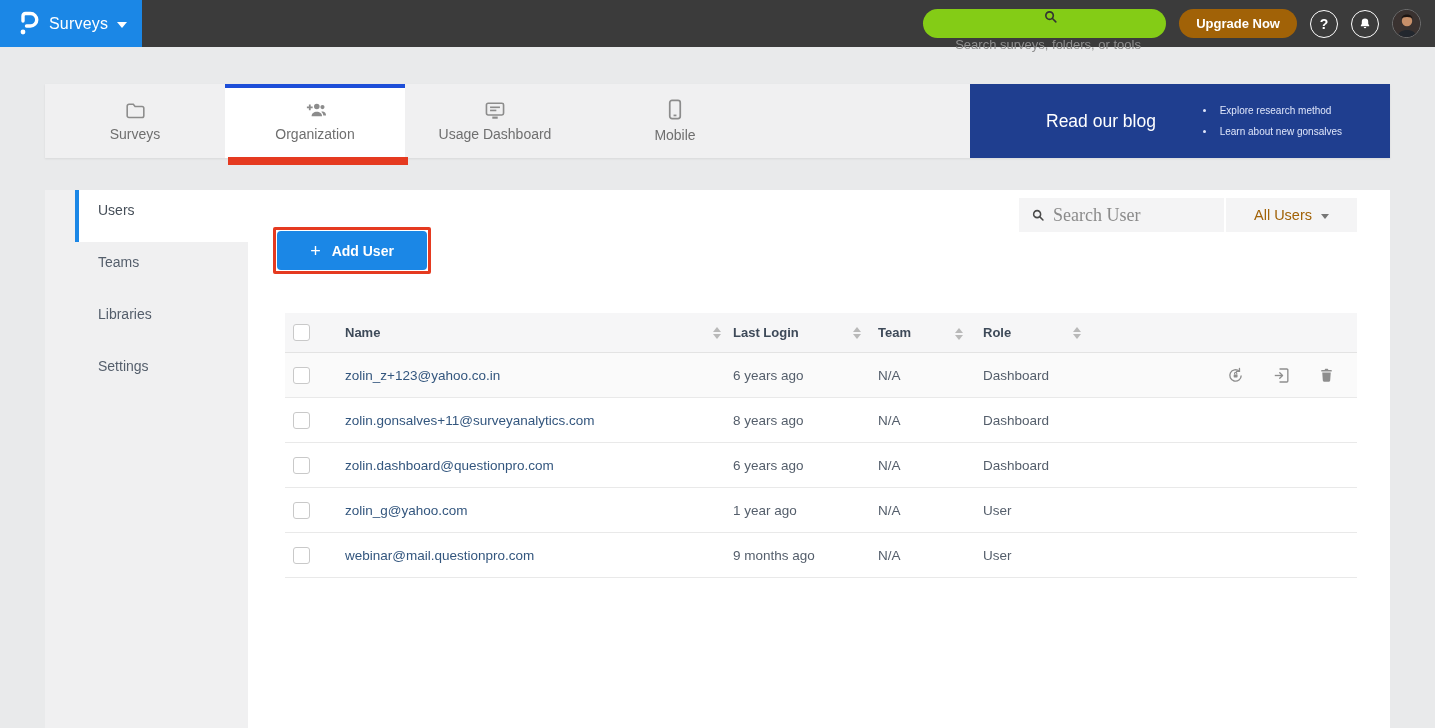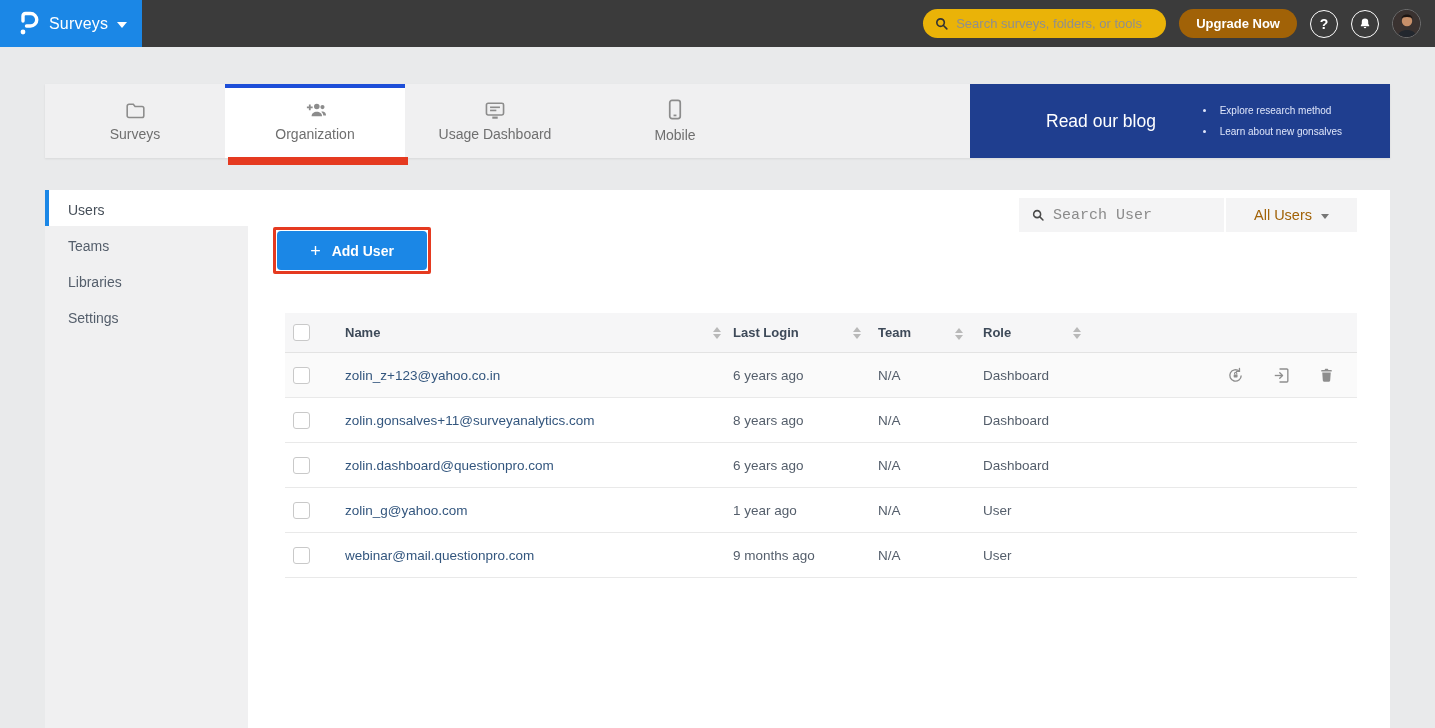--- a/index.html
+++ b/index.html
@@ -5,21 +5,21 @@
   * { margin:0; padding:0; box-sizing:border-box; }
   html,body { width:1435px; height:728px; overflow:hidden; }
   body { font-family:"Liberation Sans","DejaVu Sans",sans-serif; background:#e9eaeb; position:relative; }
 
   
   .topbar { position:absolute; top:0; left:0; width:1435px; height:47px; background:#3b3b3b; display:flex; align-items:center; }
   .brand { width:142px; height:47px; background:#1b87e6; display:flex; align-items:center; padding-left:17px; gap:9px; cursor:pointer; }
   .brand-label { color:#fff; font-size:16px; font-weight:500; letter-spacing:.2px; }
   .caret-down-w { width:0; height:0; border-left:5px solid transparent; border-right:5px solid transparent; border-top:6px solid #fff; margin-top:2px; }
   .topbar-right { margin-left:auto; display:flex; align-items:center; gap:13px; padding-right:14px; }
-  .search-pill { width:243px; height:29px; background:#eab308; border-radius:15px; display:flex; align-items:center; padding-left:11px; gap:7px; }
+  .search-pill { width:243px; height:29px; background:#84cc16; border-radius:15px; display:flex; align-items:center; padding-left:11px; gap:13px;flex-direction:column; }
   .search-pill input { border:none; outline:none; background:transparent; font-family:inherit; font-size:13px; color:#555; width:190px; }
   .search-pill input::placeholder { color:#8f8f8f; }
   .upgrade-btn { height:29px; border:none; border-radius:15px; background:#a16207; color:#fff; font-family:inherit; font-size:13px; font-weight:bold; padding:0 17px; cursor:pointer; }
   .circle-btn { width:28px; height:28px; border-radius:50%; border:1.5px solid #fff; color:#fff; display:flex; align-items:center; justify-content:center; font-size:14px; font-weight:bold; cursor:pointer; }
   .avatar { width:29px; height:29px; border-radius:50%; overflow:hidden; border:1px solid #777; cursor:pointer; background:#2a2a2e; }
 
   
   .tabstrip { position:absolute; left:45px; top:84px; width:1345px; height:74px; background:#f0f0f1; box-shadow:0 1px 2px rgba(0,0,0,.08); }
   .tabs { position:absolute; left:0; top:0; bottom:0; display:flex; }
   .tab { width:180px; height:74px; display:flex; flex-direction:column; align-items:center; justify-content:center; gap:7px; cursor:pointer; color:#8c8c8c; }
@@ -27,28 +27,28 @@
   .tab.active { background:#fff; border-top:4px solid #1d4ed8; padding-bottom:3px; }
   .annotation-underline { position:absolute; left:183px; top:73px; width:180px; height:8px; background:#e53a20; }
   .blog-panel { position:absolute; right:0; top:0; width:420px; height:74px; background:#1f3e8f; display:flex; align-items:center; }
   .blog-title { color:#fff; font-size:17.5px; margin-left:76px; }
   .blog-bullets { margin-left:auto; margin-right:48px; list-style:disc; color:#dfe6fb; font-size:10px; line-height:21px; padding-left:14px; }
   .blog-bullets li { padding-left:4px; }
 
   
   .card { position:absolute; left:45px; top:190px; width:1345px; height:538px; background:#fff; }
   .sidebar { position:absolute; left:0; top:0; bottom:0; width:203px; background:#f0f0f1; }
-  .side-item { height:36px; line-height:40px; padding-left:23px; font-size:14px; color:#545e6b; cursor:pointer; }
+  .side-item { height:52px; line-height:40px; padding-left:23px; font-size:14px; color:#545e6b; cursor:pointer;margin-left:30px; }
   .side-item.active { background:#fff; border-left:4px solid #1b87e6; padding-left:19px; color:#454e58; }
   .main { position:absolute; left:203px; right:0; top:0; bottom:0; }
 
   
   .filter-bar { position:absolute; top:8px; right:33px; display:flex; gap:2px; }
   .search-user { width:205px; height:34px; background:#f4f4f5; display:flex; align-items:center; padding-left:12px; gap:8px; color:#4a4a4a; }
-  .search-user input { border:none; outline:none; background:transparent; font-family:Liberation Mono, monospace; font-size:15px; color:#666; width:150px; }
+  .search-user input { border:none; outline:none; background:transparent; font-family:Liberation Serif, serif; font-size:18px; color:#666; width:150px; }
   .search-user input::placeholder { color:#8b8b8b; }
   .all-users { width:131px; height:34px; background:#f4f4f5; display:flex; align-items:center; justify-content:center; gap:9px; font-size:14.5px; color:#a16207; cursor:pointer; }
   .caret-down-g { width:0; height:0; border-left:4.5px solid transparent; border-right:4.5px solid transparent; border-top:5.5px solid #767676; margin-top:2px; }
 
   
   .annotation-box { position:absolute; left:25px; top:37px; border:3px solid #e53a20; padding:1px; border-radius:2px; }
   .add-user-btn { width:150px; height:39px; background:#1b87e6; border:none; border-radius:4px; color:#fff; font-family:inherit; font-size:14px; font-weight:bold; display:flex; align-items:center; justify-content:center; gap:11px; cursor:pointer; }
   .add-user-btn .plus { font-size:18px; font-weight:400; line-height:1; }
 
   

